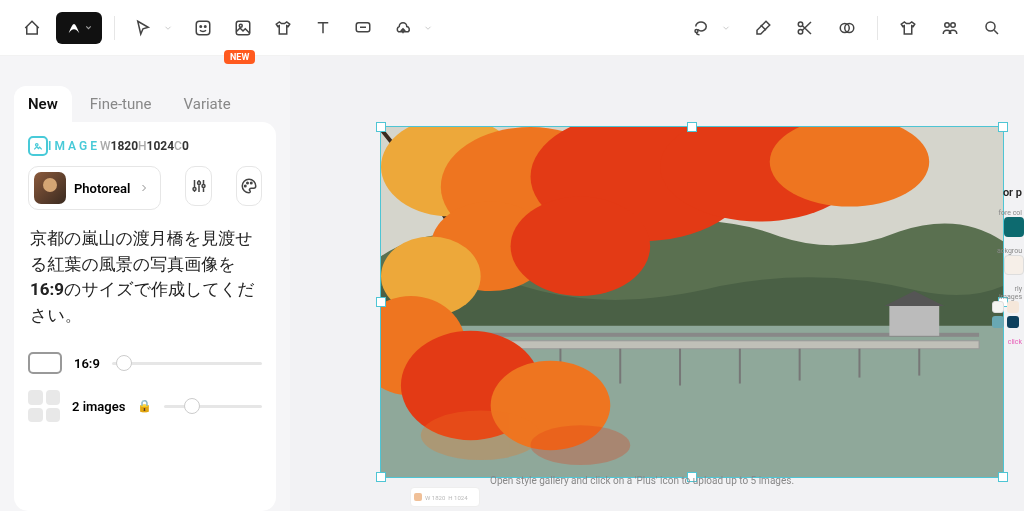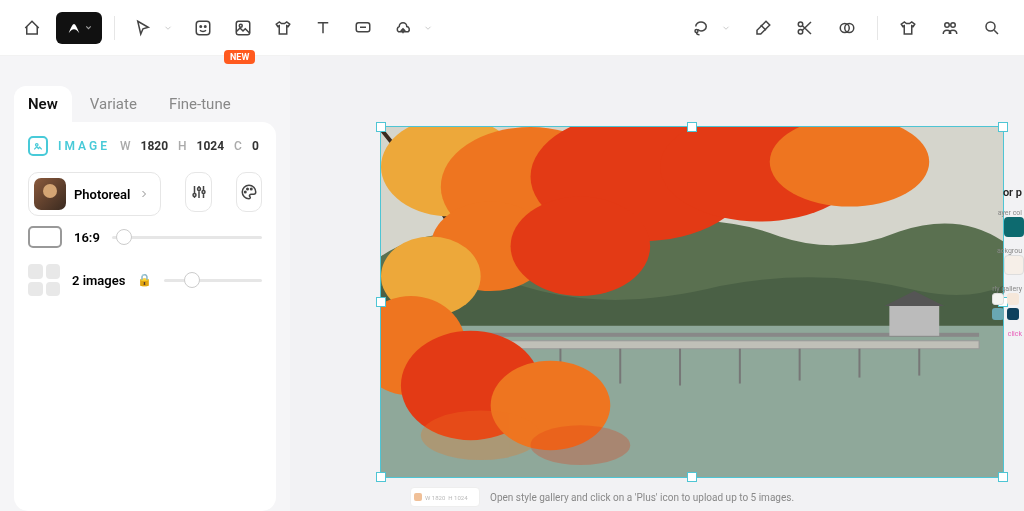--- a/index.html
+++ b/index.html
@@ -109,26 +109,25 @@
 .panel-card {
   background: #fff;
   border-radius: 0 14px 14px 14px;
   padding: 14px;
   flex: 1;
 }
 
 .image-header {
   display: flex;
   align-items: center;
-  gap: 10px;
   font-size: 12px;
   font-weight: 600;
   color: #48cad8;
   letter-spacing: 3px;
-  margin-bottom: 16px;
+  margin-bottom: 10px;
 }
 .image-header .dim-label { color: #aaa; letter-spacing: 0; font-weight: 500; }
 .image-header .dim-val { color: #333; letter-spacing: 0; font-weight: 700; }
 .img-icon {
   width: 20px; height: 20px;
   border: 2px solid #48cad8;
   border-radius: 5px;
   display: flex; align-items: center; justify-content: center;
 }
 
@@ -303,21 +302,21 @@
 .scene .bridge {
   stroke: #999; fill: #c0c0b8;
 }
 .scene .trunk { stroke: #3a2a20; stroke-width:4; fill:none; }
 .scene .fol-r { fill: #e33a15; }
 .scene .fol-o { fill: #ee7520; }
 .scene .fol-y { fill: #eda83a; }
 
 .style-hint {
   position: absolute;
-  bottom: 8px;
+  bottom: 25px;
   left: 200px;
   font-size: 10px;
   color: #888;
 }
 .style-mini {
   position: absolute;
   bottom: 4px;
   left: 120px;
   width: 70px;
   height: 20px;
@@ -487,22 +486,22 @@
     </div>
   </div>
 </div>
 
 <div class="badge-new">NEW</div>
 
 <div class="main">
   <div class="side-panel">
     <div class="tabs-row">
       <div class="tab active">New</div>
+      <div class="tab">Fine-tune</div>
       <div class="tab">Variate</div>
-      <div class="tab">Fine-tune</div>
     </div>
 
     <div class="panel-card">
       <div class="image-header">
         <span class="img-icon">
           <svg width="10" height="10" viewBox="0 0 24 24" fill="none" stroke="#48cad8" stroke-width="3">
               <circle cx="9" cy="9" r="3"></circle>
               <path d="M3 20l6-6 4 4 3-3 5 5"></path>
             </svg>
         </span>
@@ -531,20 +530,23 @@
         <div class="square-btn">
           <svg width="18" height="18" viewBox="0 0 24 24" fill="none" stroke="#444" stroke-width="2">
               <path d="M12 3a9 9 0 100 18c2 0 2-2 1-3s0-3 2-3h3a3 3 0 003-3 9 9 0 00-9-9z"></path>
               <circle cx="7" cy="12" r="1" fill="#444"></circle>
               <circle cx="10" cy="8" r="1" fill="#444"></circle>
               <circle cx="15" cy="8" r="1" fill="#444"></circle>
             </svg>
         </div>
       </div>
 
+      <div class="prompt-text">
+        <span>京都の嵐山の渡月橋を見渡せる紅葉の風景の写真画像を</span><span class="bold">16:9</span><span>のサイズで作成してください。</span>
+      </div>
 
       <div class="option-row">
         <div class="aspect-icon"></div>
         <span style="font-weight:600;">16:9</span>
         <div class="slider">
             <div class="knob"></div>
           </div>
       </div>
 
       <div class="option-row">
@@ -625,29 +627,29 @@
     <div class="style-mini">
       <div class="sq"></div>
         <span>W 1820</span>
         <span>H 1024</span>
     </div>
     <div class="style-hint">Open style gallery and click on a 'Plus' icon to upload up to 5 images.</div>
 
     <div class="right-sliver">
       <div class="lbl" style="font-size:11px;color:#222;font-weight:600;">or p</div>
       <div>
-        <div class="lbl">ayer col</div>
+        <div class="lbl">fore col</div>
         <div class="color-chip" style="background:#0d6a6f"></div>
       </div>
       <div>
         <div class="lbl">ackgrou</div>
         <div class="color-chip" style="background:#f6efe8;border:1px solid #ddd"></div>
       </div>
       <div>
-        <div class="lbl">rly gallery</div>
+        <div class="lbl">rly images</div>
         <div class="chips-row">
           <div class="c" style="background:#f5f5f2;border:1px solid #ddd"></div>
           <div class="c" style="background:#f5e7da"></div>
         </div>
         <div class="chips-row" style="margin-top:3px;">
           <div class="c" style="background:#69a8b3"></div>
           <div class="c" style="background:#0d405d"></div>
         </div>
       </div>
       <div class="lbl" style="color:#e85bb8;">click</div>

